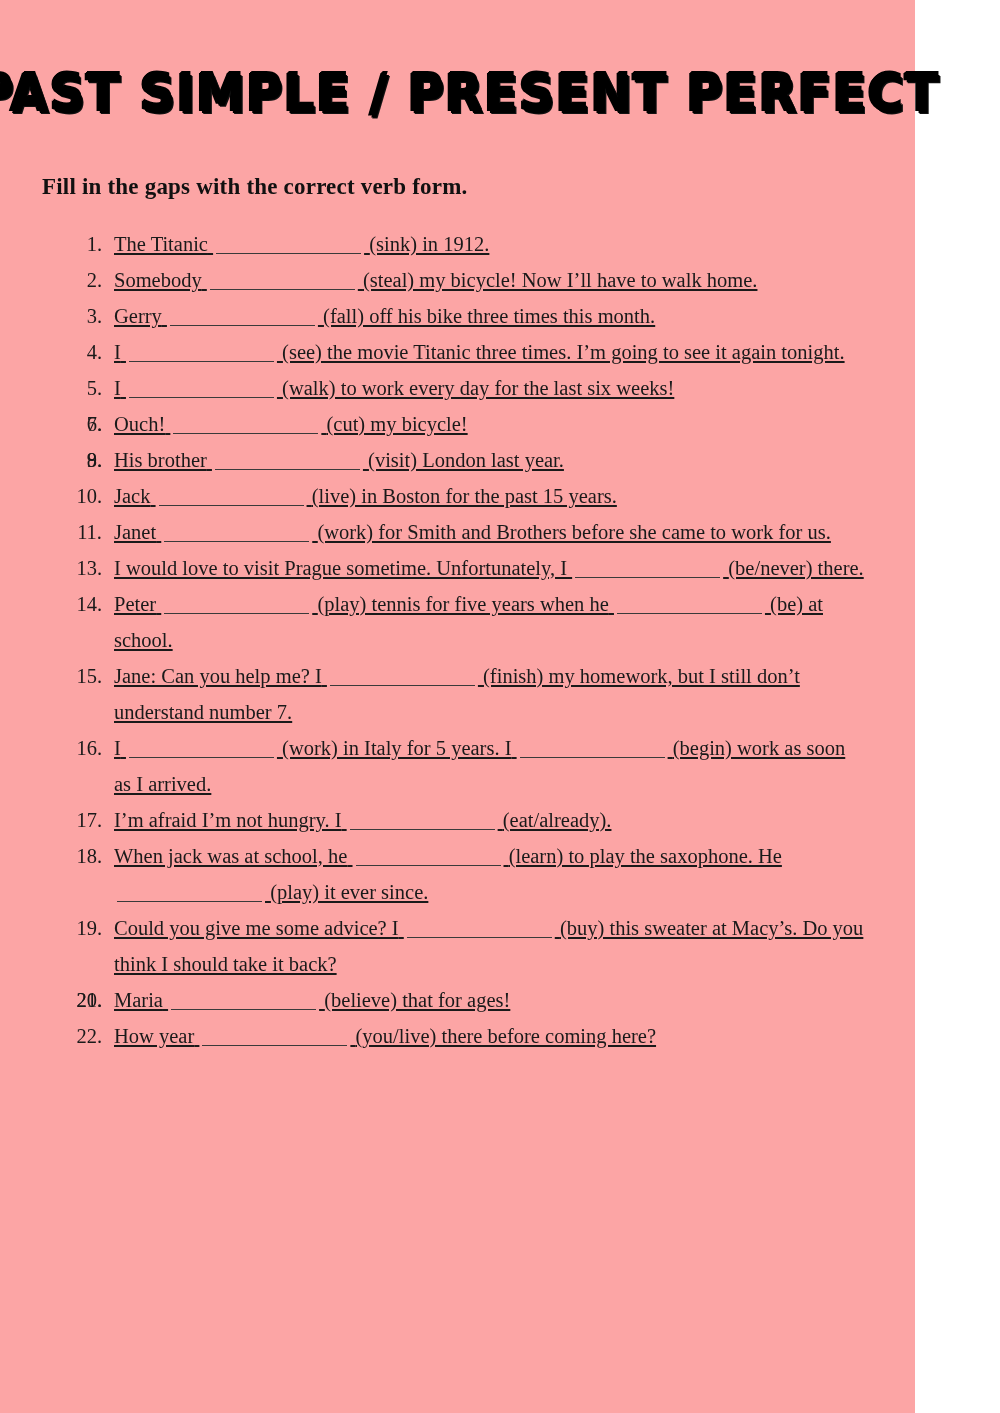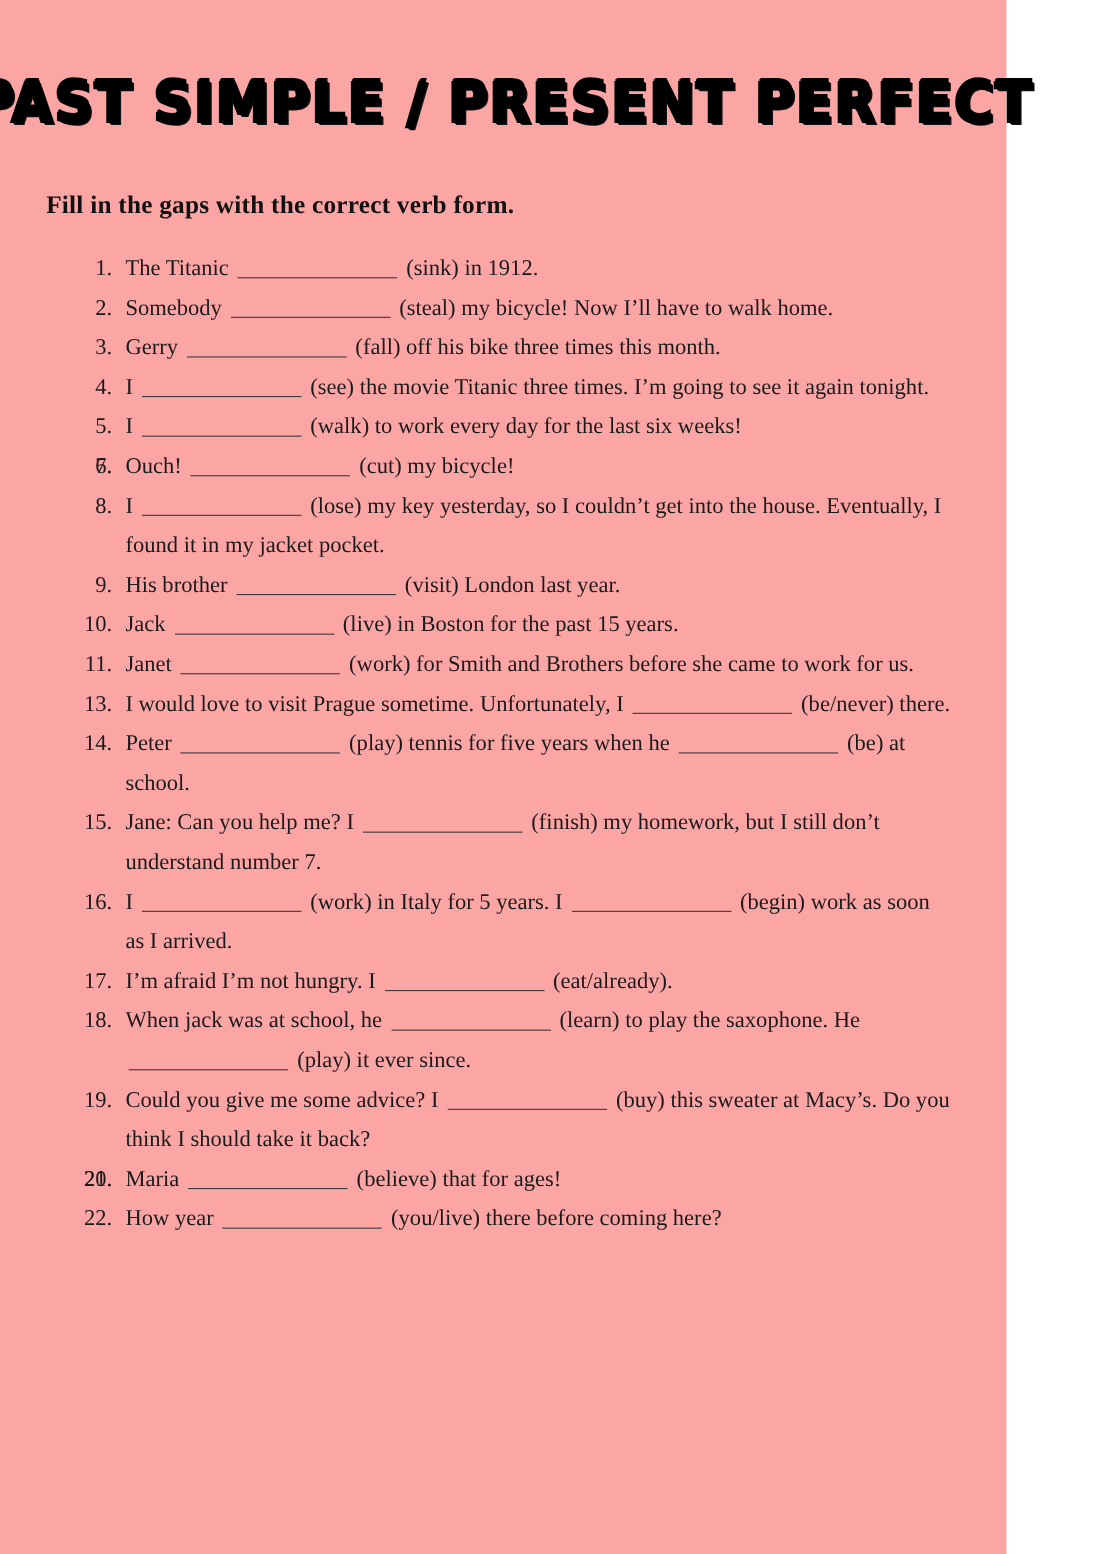--- a/index.html
+++ b/index.html
@@ -76,20 +76,21 @@
     left: 58px;
     top: 0;
     width: 44px;
     text-align: right;
     font-size: 20.5px;
     line-height: 36px;
     color: #1a1a1a;
   }
   .item-text {
     display: block;
+    text-decoration: underline;
   }
 
   
   .blank {
     display: inline-block;
     width: 145px;
     border-bottom: 1.6px solid #3a3a3a;
     vertical-align: -3px;
     margin: 0 3px;
     height: 17px;
@@ -129,21 +130,20 @@
       </li>
       <li class="exercise-item">
         <span class="item-number">6.</span>
       </li>
       <li class="exercise-item">
         <span class="item-number">7.</span>
         <span class="item-text"><span>Ouch!</span> <span class="blank"></span> <span>(cut) my bicycle!</span> </span>
       </li>
       <li class="exercise-item">
         <span class="item-number">8.</span>
-        <span class="item-text"><span>I</span> <span class="blank"></span> <span>(lose) my key yesterday, so I couldn’t get into the house. Eventually, I found it in my jacket pocket.</span> </span>
       </li>
       <li class="exercise-item">
         <span class="item-number">9.</span>
         <span class="item-text"><span>His brother</span> <span class="blank"></span> <span>(visit) London last year.</span> </span>
       </li>
       <li class="exercise-item">
         <span class="item-number">10.</span>
         <span class="item-text"><span>Jack</span> <span class="blank"></span> <span>(live) in Boston for the past 15 years.</span> </span>
       </li>
       <li class="exercise-item">

